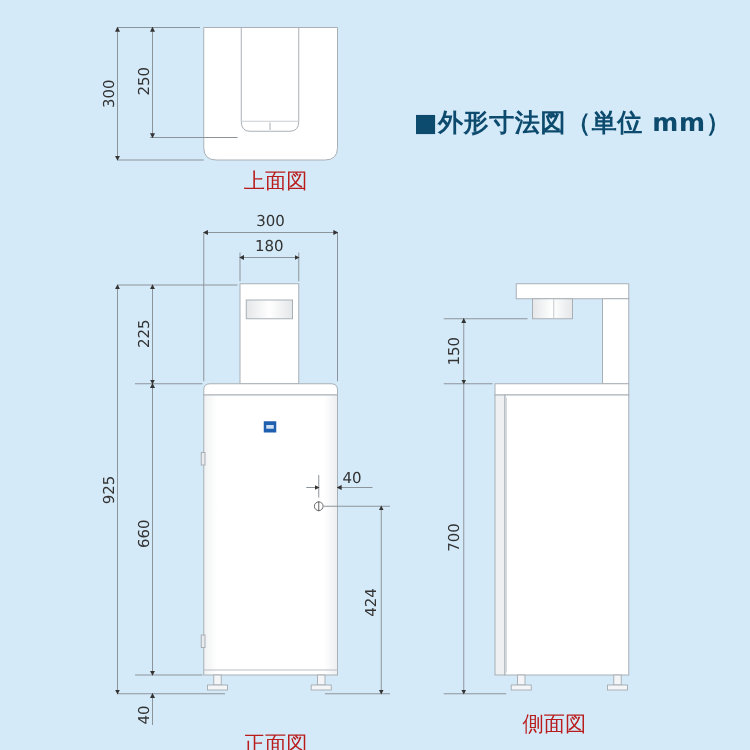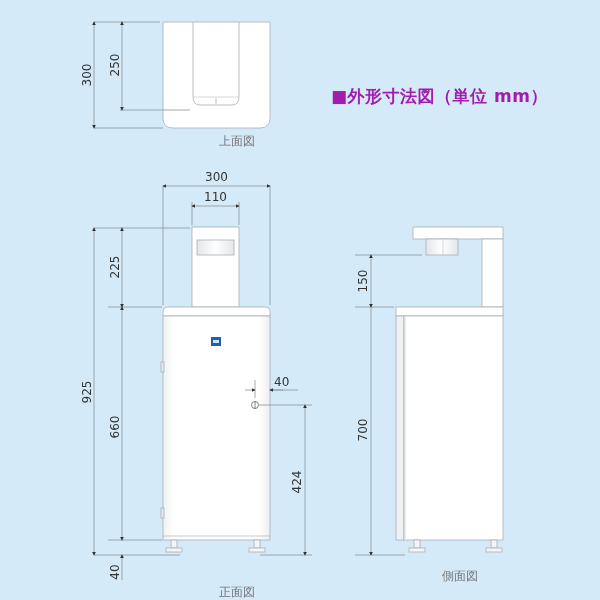--- a/index.html
+++ b/index.html
@@ -1,20 +1,20 @@
 <!DOCTYPE html>
 <html><head>
 <meta charset="utf-8">
 <style>
   html, body { margin:0; padding:0; }
   body { width:600px; height:600px; background:#d5eaf8; position:relative; overflow:hidden;
          font-family:"DejaVu Sans","Liberation Sans",sans-serif; color:#222; }
-  .title { position:absolute; left:331px; top:85px; font-size:17px; font-weight:bold; color:#a21caf; letter-spacing:0.5px; white-space:nowrap; }
+  .title { position:absolute; left:331px; top:85px; font-size:20px; font-weight:bold; color:#0c4a6e; letter-spacing:0.5px; white-space:nowrap; }
   .lbl { position:absolute; font-size:12px; color:#333; white-space:nowrap; }
-  .cap { position:absolute; font-size:12px; color:#737373; white-space:nowrap;margin-left:24px; }
+  .cap { position:absolute; font-size:17px; color:#b91c1c; white-space:nowrap; }
   .vtxt { position:absolute; font-size:12px; color:#333; transform:rotate(-90deg); transform-origin:center; white-space:nowrap; }
   svg.draw { position:absolute; left:0; top:0; }
 </style>
 </head>
 <body>
 
 <div class="title">■外形寸法図（単位 mm）</div>
 
 <svg class="draw" width="600" height="600" viewBox="0 0 600 600">
   <defs>
@@ -112,21 +112,21 @@
 
   <rect x="211" y="337" width="10" height="9" fill="#1f5fb0"></rect>
   <rect x="213" y="340" width="6" height="3" fill="#cfe0f5"></rect>
 </svg>
 
 <div class="vtxt" style="left:72px;top:68px;width:30px;text-align:center;">300</div>
 <div class="vtxt" style="left:100px;top:58px;width:30px;text-align:center;">250</div>
 <div class="cap" style="left:195px;top:133px;">上面図</div>
 
 <div class="lbl" style="left:205px;top:170px;">300</div>
-<div class="lbl" style="left:204px;top:190px;">110</div>
+<div class="lbl" style="left:204px;top:190px;">180</div>
 <div class="vtxt" style="left:100px;top:260px;width:30px;text-align:center;">225</div>
 <div class="vtxt" style="left:72px;top:385px;width:30px;text-align:center;">925</div>
 <div class="vtxt" style="left:100px;top:420px;width:30px;text-align:center;">660</div>
 <div class="vtxt" style="left:100px;top:565px;width:30px;text-align:center;">40</div>
 <div class="lbl" style="left:274px;top:375px;">40</div>
 <div class="vtxt" style="left:282px;top:475px;width:30px;text-align:center;">424</div>
 <div class="cap" style="left:195px;top:584px;">正面図</div>
 
 <div class="vtxt" style="left:348px;top:274px;width:30px;text-align:center;">150</div>
 <div class="vtxt" style="left:348px;top:423px;width:30px;text-align:center;">700</div>

